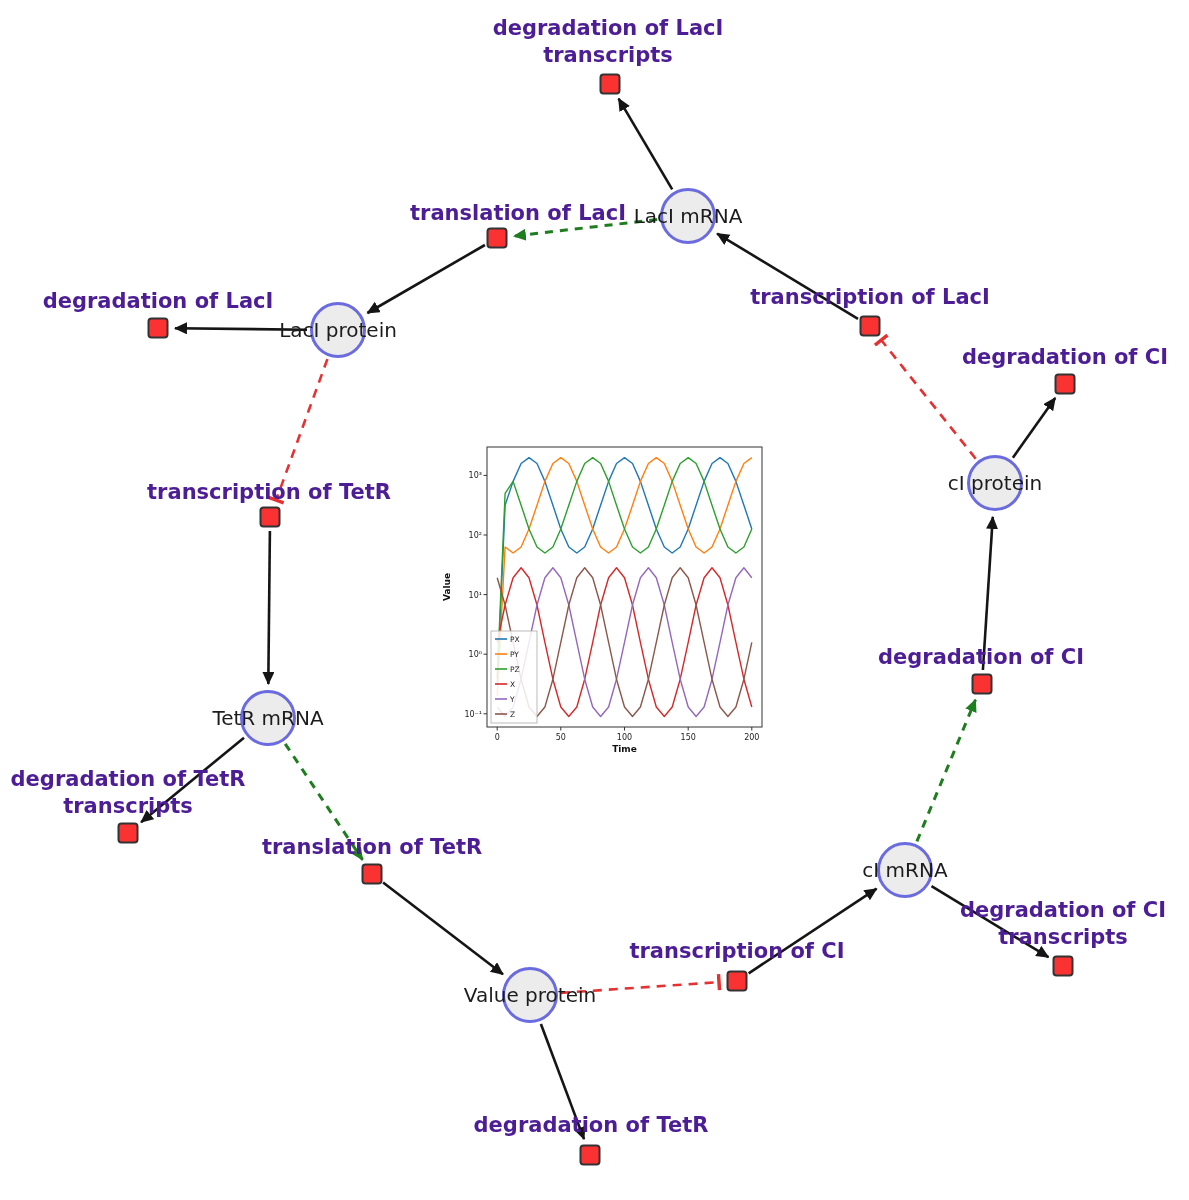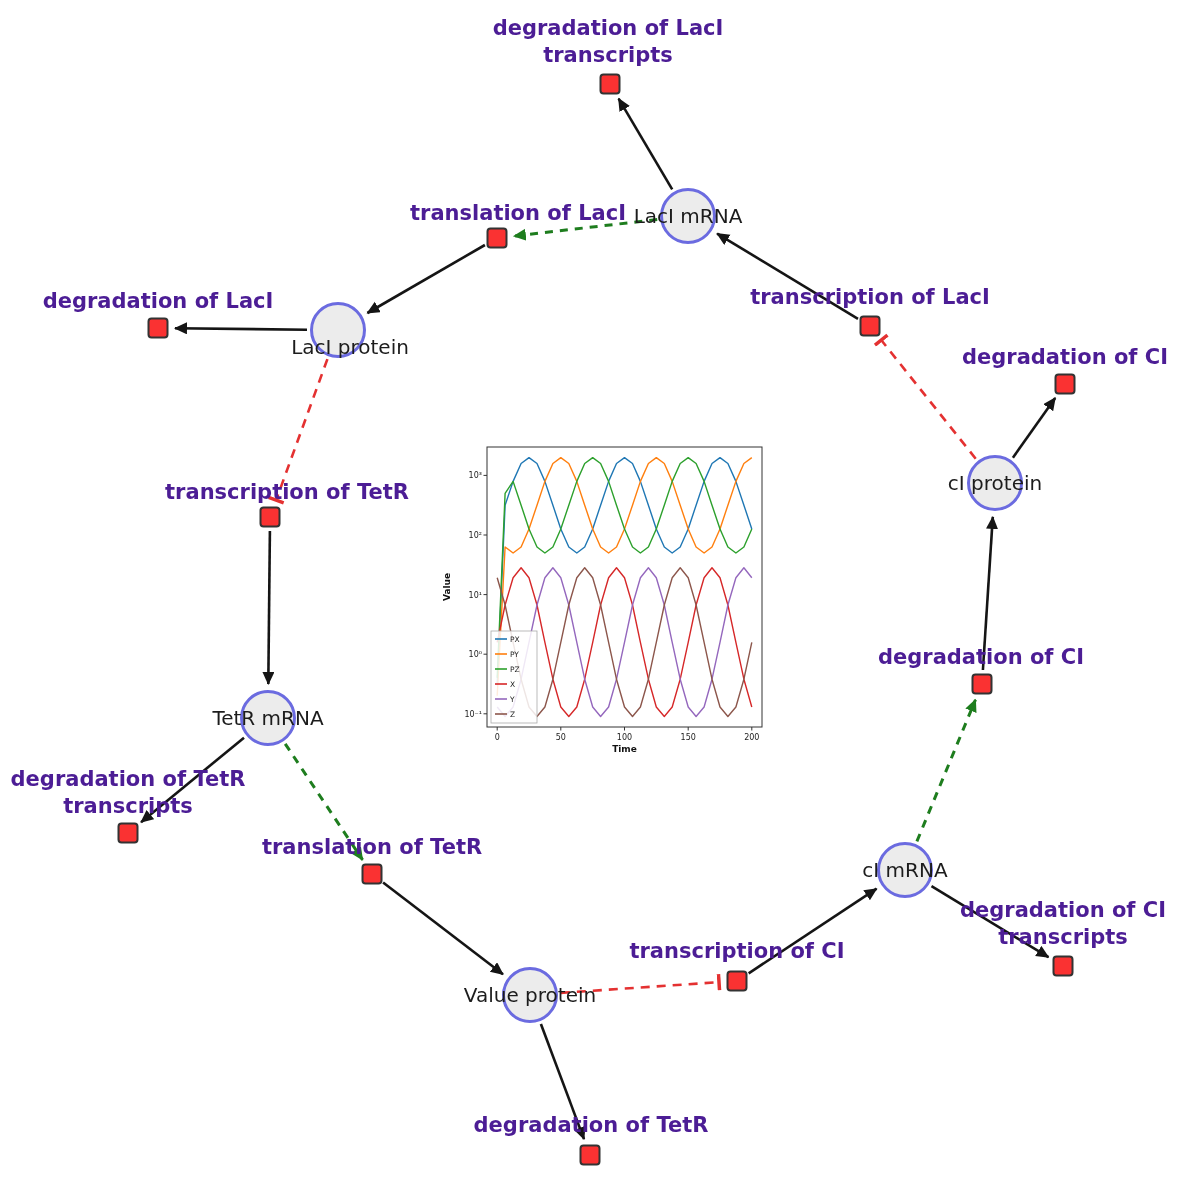--- a/index.html
+++ b/index.html
@@ -72,21 +72,21 @@
       <line class="edge-line" x1="748.7" y1="973.3" x2="876.6" y2="888.7" stroke="#151515" stroke-width="2.6" marker-end="url(#arrow-black)"></line>
       <line class="edge-line" x1="931.5" y1="886.1" x2="1048.5" y2="957.2" stroke="#151515" stroke-width="2.6" marker-end="url(#arrow-black)"></line>
       <line class="edge-line" x1="916.9" y1="841.4" x2="975.5" y2="699.7" stroke="#1e7d1e" stroke-width="3" stroke-dasharray="8 7" marker-end="url(#arrow-green)"></line>
       <line class="edge-line" x1="982.9" y1="670.0" x2="992.8" y2="516.9" stroke="#151515" stroke-width="2.6" marker-end="url(#arrow-black)"></line>
     </svg>
 
   <div id="nodes-layer">
       <div class="species-node" style="left:688px;top:216px;"></div>
       <div class="species-label" style="left:688px;top:216px;text-align:right;">LacI mRNA</div>
       <div class="species-node" style="left:338px;top:330px;"></div>
-      <div class="species-label" style="left:350px;top:330px;margin-top:17px;">LacI protein</div>
+      <div class="species-label" style="left:338px;top:330px;">LacI protein</div>
       <div class="species-node" style="left:268px;top:718px;"></div>
       <div class="species-label" style="left:268px;top:718px;">TetR mRNA</div>
       <div class="species-node" style="left:530px;top:995px;"></div>
       <div class="species-label" style="left:530px;top:995px;">Value protein</div>
       <div class="species-node" style="left:905px;top:870px;"></div>
       <div class="species-label" style="left:905px;top:870px;">cI mRNA</div>
       <div class="species-node" style="left:995px;top:483px;"></div>
       <div class="species-label" style="left:995px;top:483px;">cI protein</div>
       <div class="reaction-node" style="left:610px;top:84px;"></div>
       <div class="reaction-label" style="left:608px;top:42px;">
@@ -103,21 +103,21 @@
       </div>
       <div class="reaction-node" style="left:870px;top:326px;"></div>
       <div class="reaction-label" style="left:870px;top:297px;">
         <div>transcription of LacI</div>
       </div>
       <div class="reaction-node" style="left:1065px;top:384px;"></div>
       <div class="reaction-label" style="left:1065px;top:357px;">
         <div>degradation of CI</div>
       </div>
       <div class="reaction-node" style="left:270px;top:517px;"></div>
-      <div class="reaction-label" style="left:287px;top:492px;">
+      <div class="reaction-label" style="left:269px;top:492px;">
         <div>transcription of TetR</div>
       </div>
       <div class="reaction-node" style="left:982px;top:684px;"></div>
       <div class="reaction-label" style="left:981px;top:657px;">
         <div>degradation of CI</div>
       </div>
       <div class="reaction-node" style="left:128px;top:833px;"></div>
       <div class="reaction-label" style="left:128px;top:793px;">
         <div>degradation of TetR</div>
         <div>transcripts</div>

